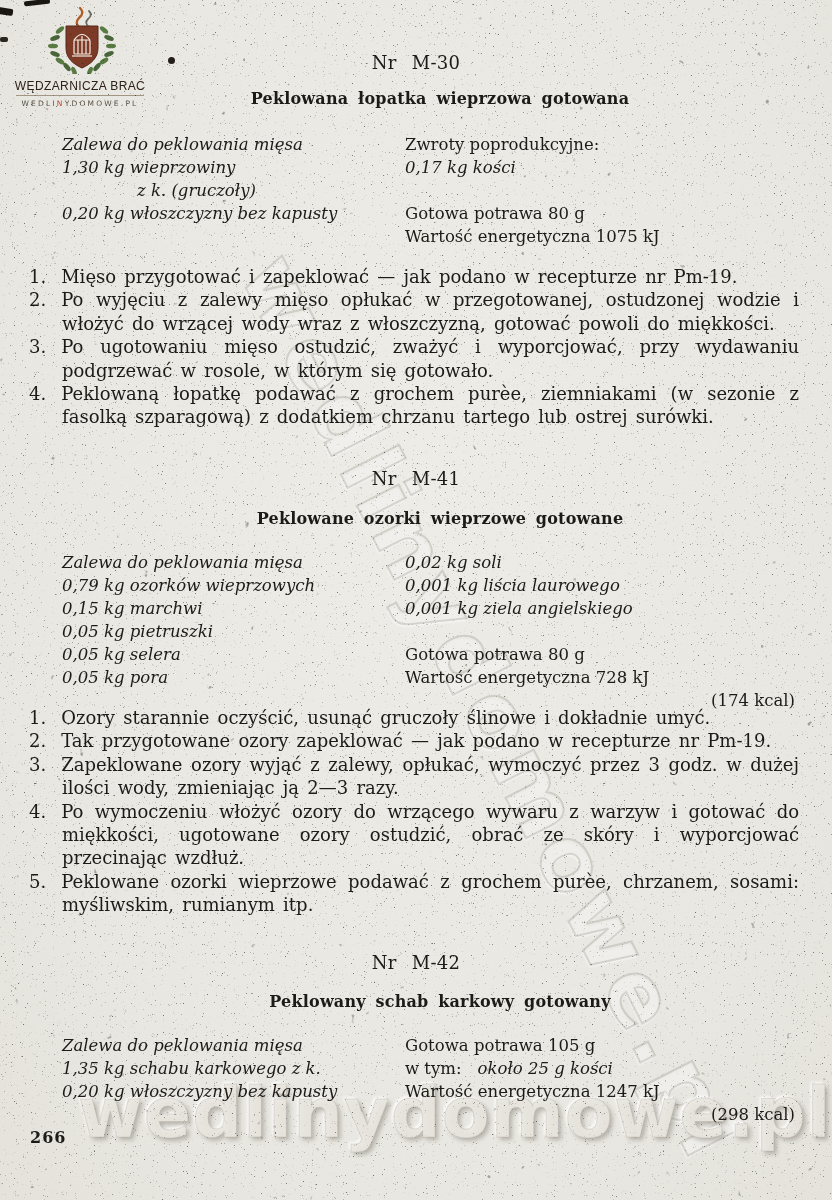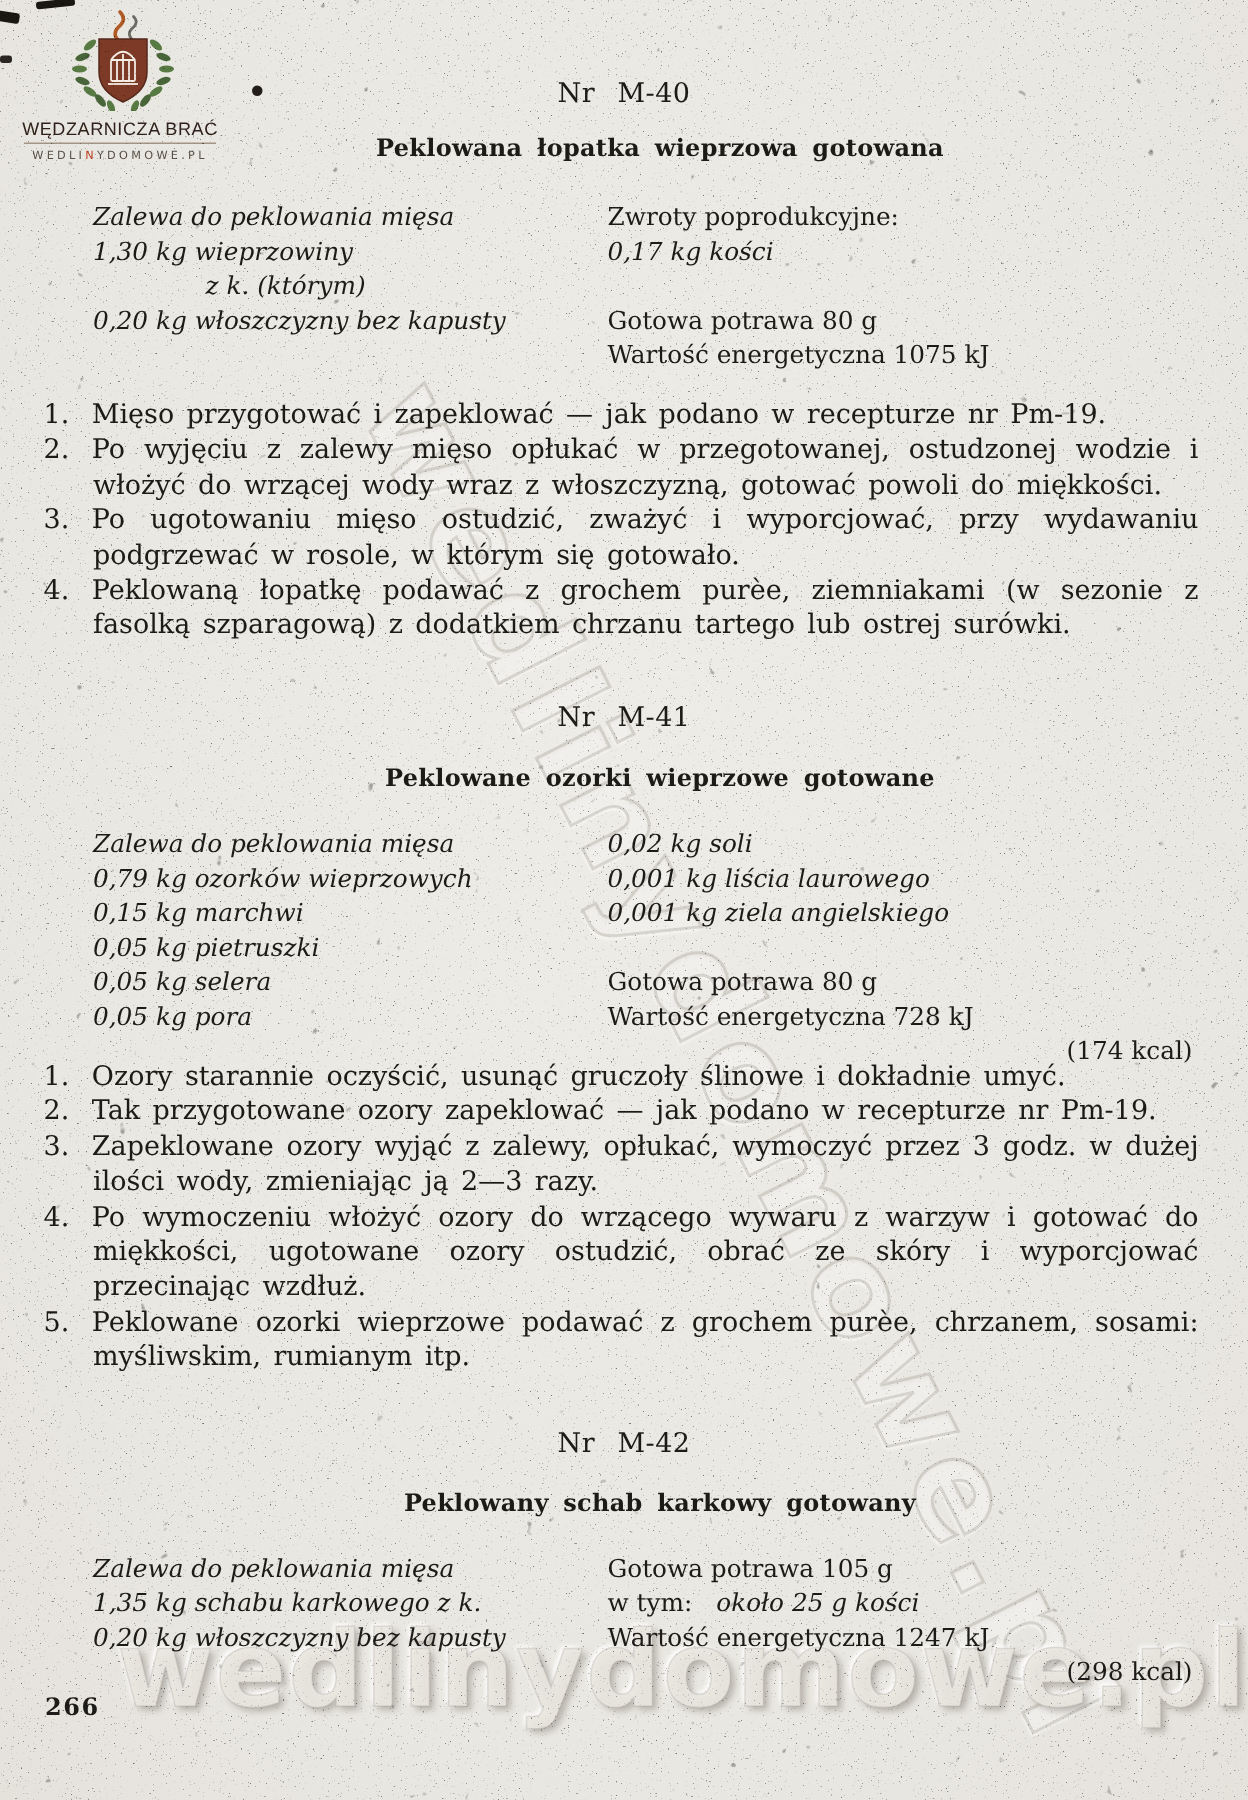--- a/index.html
+++ b/index.html
@@ -113,27 +113,27 @@
         <path d="M62 50 h20"></path>
       </g>
     </svg>
     <div class="brand">WĘDZARNICZA BRAĆ</div>
     <hr class="rule">
     <div class="site"><span>WEDLI</span><span class="hot">N</span><span>YDOMOWE.PL</span></div>
   </div>
 
   <div class="content">
 
-    <div class="rnum r0-num">Nr M-40</div>
+    <div class="rnum r0-num">Nr M-30</div>
     <div class="rtitle r0-title">Peklowana łopatka wieprzowa gotowana</div>
     <div class="ing r0-ing">
       <div class="col-l">
         <div class="ing-line it">Zalewa do peklowania mięsa</div>
         <div class="ing-line it">1,30 kg wieprzowiny</div>
-        <div class="ing-line it indent">z k. (którym)</div>
+        <div class="ing-line it indent">z k. (gruczoły)</div>
         <div class="ing-line it">0,20 kg włoszczyzny bez kapusty</div>
       </div>
       <div class="col-r">
         <div class="ing-line">Zwroty poprodukcyjne:</div>
         <div class="ing-line it">0,17 kg kości</div>
         <div class="ing-line"></div>
         <div class="ing-line">Gotowa potrawa 80 g</div>
         <div class="ing-line">Wartość energetyczna 1075 kJ</div>
       </div>
     </div>

